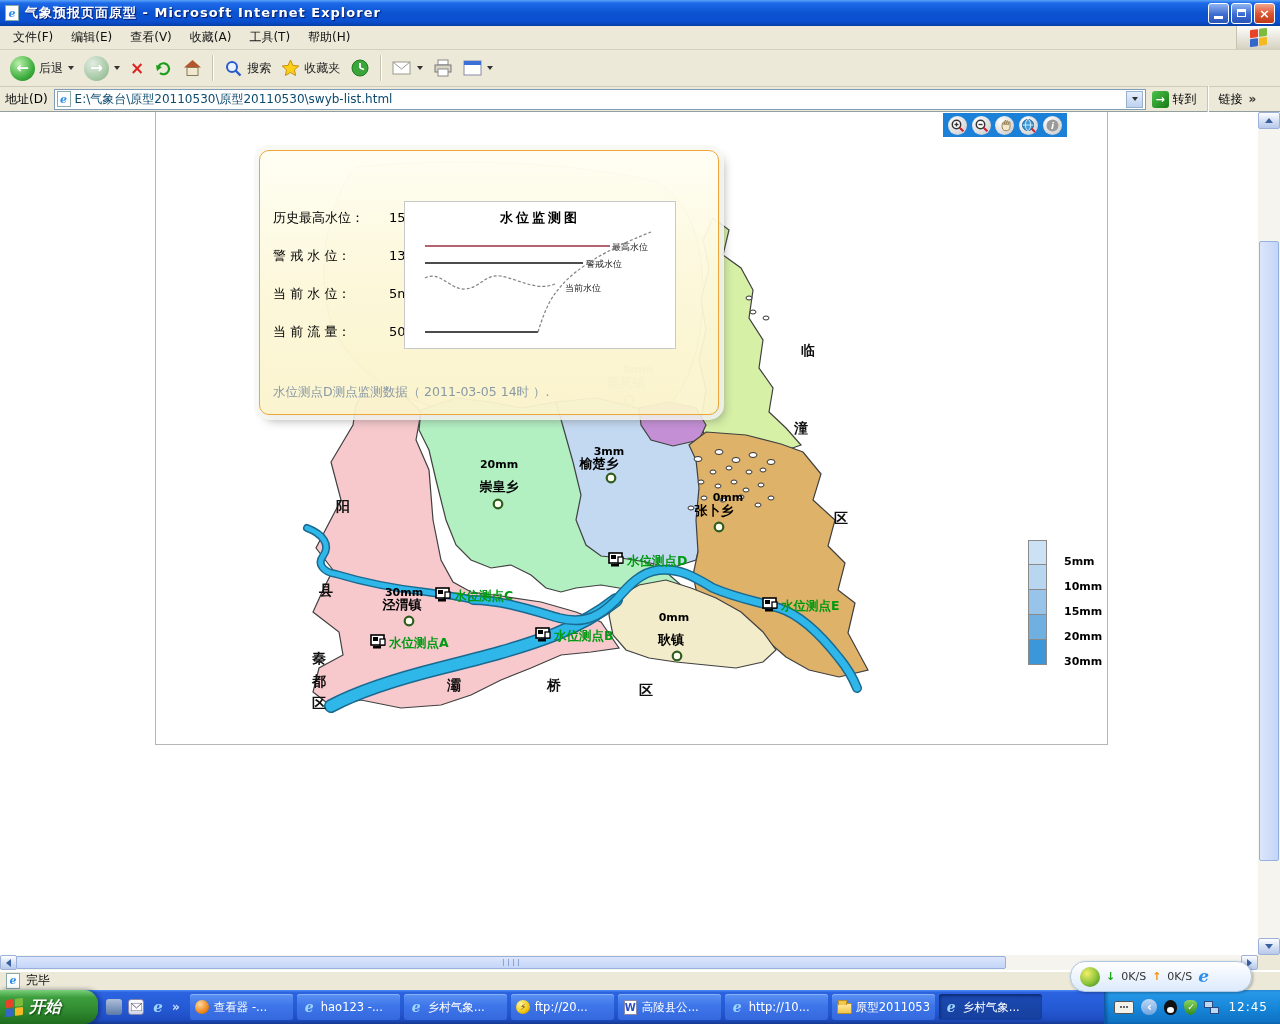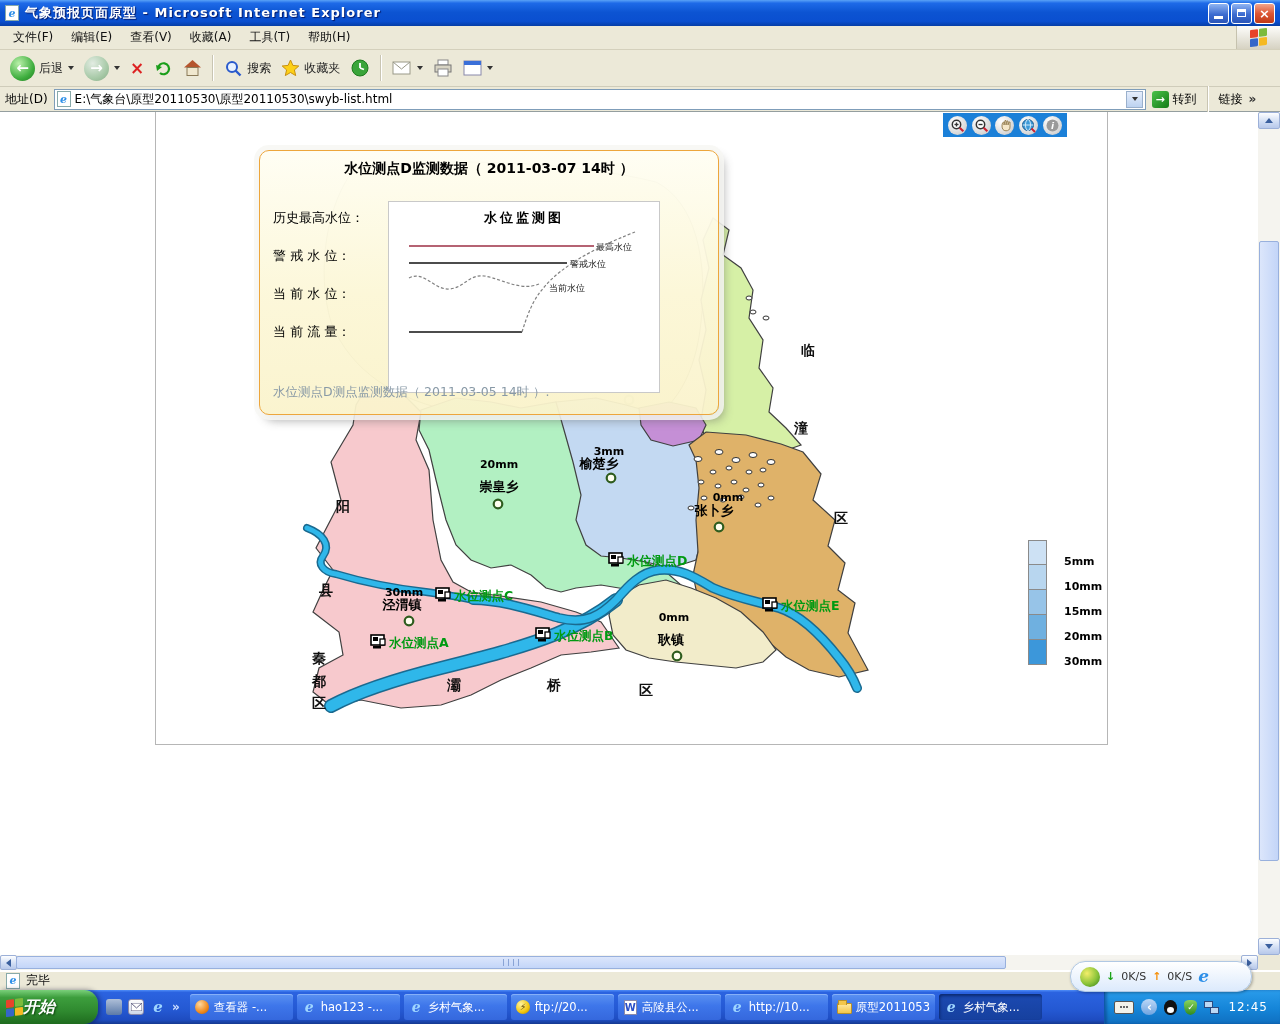--- a/index.html
+++ b/index.html
@@ -45,21 +45,21 @@
 .caret{width:0;height:0;border-left:3px solid transparent;border-right:3px solid transparent;
   border-top:4px solid #333;margin-left:1px}
 .sep{width:2px;height:26px;border-left:1px solid #c9c5b2;border-right:1px solid #fff;margin:0 4px}
 .stop-x{color:#d22;font-size:17px;font-weight:bold;line-height:1}
 
 
 .addressbar{position:absolute;left:0;top:87px;width:1280px;height:25px;background:#ece9d8;
   display:flex;align-items:center;padding:0 5px;font-size:12px;gap:6px;border-bottom:1px solid #949e9f}
 .addr-field{width:1092px;height:21px;background:#fff;border:1px solid #7f9db9;display:flex;
   align-items:center;padding:0 2px;gap:4px}
-.addr-text{font-size:12px;color:#000000;flex:1;white-space:nowrap;overflow:hidden}
+.addr-text{font-size:12px;color:#0c4a6e;flex:1;white-space:nowrap;overflow:hidden}
 .addr-drop{width:17px;height:17px;background:linear-gradient(180deg,#e6eefc,#bcd2f0);
   border:1px solid #9ab0cc;display:flex;align-items:center;justify-content:center;flex:none}
 .go-btn{display:flex;align-items:center;gap:4px}
 .go-icon{width:17px;height:17px;border-radius:3px;background:linear-gradient(135deg,#4cc24c,#157a15);
   color:#fff;display:flex;align-items:center;justify-content:center;font-weight:bold;font-size:11px}
 .links-chev{color:#333;font-weight:bold}
 
 
 .viewport{position:absolute;left:0;top:112px;width:1258px;height:843px;background:#fff}
 .content{position:absolute;left:155px;top:0;width:953px;height:633px;
@@ -77,21 +77,21 @@
 
 
 .popup{position:absolute;left:103px;top:38px;width:460px;height:265px;
   background:linear-gradient(180deg,rgba(255,254,243,.97) 0%,rgba(252,247,216,.95) 55%,rgba(250,243,204,.95) 100%);
   border:1px solid #eda63c;border-radius:10px;z-index:10;
   box-shadow:0 0 0 5px rgba(247,247,243,.85),5px 6px 10px rgba(90,90,90,.45)}
 .p-title{position:absolute;top:9px;width:100%;text-align:center;font-size:14px;font-weight:bold;color:#000}
 .p-row{position:absolute;left:13px;font-size:13px;color:#000;white-space:nowrap}
 .p-row .lab{display:inline-block;min-width:96px}
 .p-row .val{margin-left:20px}
-.p-chart{position:absolute;left:128px;top:50px;width:272px;height:192px;background:#fff;border:1px solid #c9c9c9}
+.p-chart{position:absolute;left:144px;top:50px;width:272px;height:148px;background:#fff;border:1px solid #c9c9c9}
 .p-footer{position:absolute;left:13px;top:233px;font-size:12.5px;color:#8899a6}
 
 
 .page-footer{position:absolute;left:0;top:750px;width:1258px;height:93px;background:#47a3bd;
   border-top:4px solid #3a3a3a;display:flex;align-items:center;justify-content:center;
   font-size:13px;color:#2c3c42}
 
 
 .vscroll{position:absolute;left:1258px;top:112px;width:22px;height:843px;background:#f5f4ef}
 .hscroll{position:absolute;left:0;top:955px;width:1258px;height:15px;background:#f5f4ef}
@@ -123,21 +123,21 @@
 .arrow-dn{color:#1ca318;font-weight:bold}
 .arrow-up{color:#f5900c;font-weight:bold}
 .wie{font-size:17px}
 
 
 .taskbar{position:absolute;left:0;top:990px;width:1280px;height:34px;z-index:30;
   background:linear-gradient(180deg,#4f8df8 0%,#2b63e0 7%,#2458d2 60%,#1e4cc0 88%,#15398f 100%);
   display:flex;align-items:center}
 .start{width:98px;height:34px;border-radius:0 14px 14px 0;flex:none;
   background:linear-gradient(180deg,#7ad07a 0%,#3d9e3d 22%,#2f8a2f 62%,#1e6b1e 100%);
-  display:flex;align-items:center;padding:0 12px 0 6px;color:#fff;font-weight:bold;
+  display:flex;align-items:center;gap:6px;padding:0 12px 0 6px;color:#fff;font-weight:bold;
   font-style:italic;font-size:16px;text-shadow:1px 1px 2px #0a420a;box-shadow:2px 0 5px rgba(0,0,40,.45)}
 .ql{display:flex;align-items:center;gap:6px;padding:0 8px;height:34px}
 .qlicon{width:16px;height:16px;border-radius:3px;display:flex;align-items:center;justify-content:center;flex:none}
 .ql-chev{color:#cfe0ff;font-weight:bold;font-size:12px}
 .tasks{display:flex;align-items:center;height:43px}
 .task{width:103px;height:26px;margin:0 2px;border-radius:3px;flex:none;
   background:linear-gradient(180deg,#5b92f2,#3e76ea 45%,#3568dd);box-shadow:inset 0 1px 0 #86b0f8;
   display:flex;align-items:center;gap:4px;padding:0 5px;color:#fff;font-size:11.5px}
 .task.active{background:linear-gradient(180deg,#1c4ab2,#16409e);box-shadow:inset 1px 2px 3px #0c2a70}
 .task-label{white-space:nowrap;overflow:hidden}
@@ -486,21 +486,20 @@
       <div class="lcell" style="top:75px;background:#6fb0e0;border-top:none"></div>
       <div class="lcell" style="top:100px;background:#3c97da;border-top:none"></div>
       <span class="llab" style="top:15px">5mm</span>
       <span class="llab" style="top:40px">10mm</span>
       <span class="llab" style="top:65px">15mm</span>
       <span class="llab" style="top:90px">20mm</span>
       <span class="llab" style="top:115px">30mm</span>
     </div>
 
     <div class="popup">
-      <div class="p-title">水位测点D监测数据（ 2011-03-07 14时 ）</div>
       <div class="p-row" style="top:58px">
         <span class="lab">历史最高水位：</span><span class="val">15m</span>
       </div>
       <div class="p-row" style="top:96px">
         <span class="lab">警 戒 水 位：</span><span class="val">13m</span>
       </div>
       <div class="p-row" style="top:134px">
         <span class="lab">当 前 水 位：</span><span class="val">5m</span>
       </div>
       <div class="p-row" style="top:172px">

